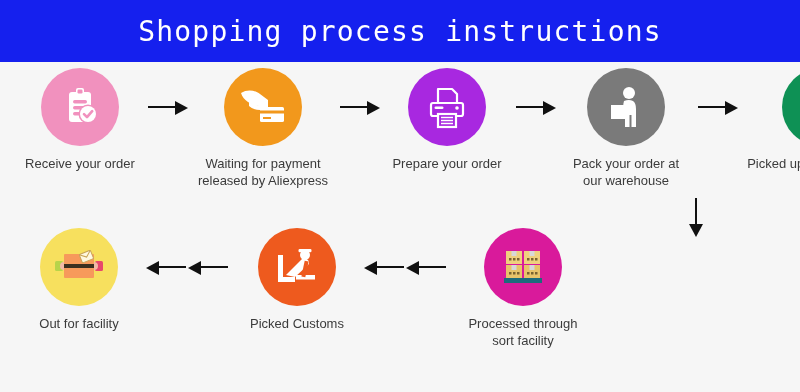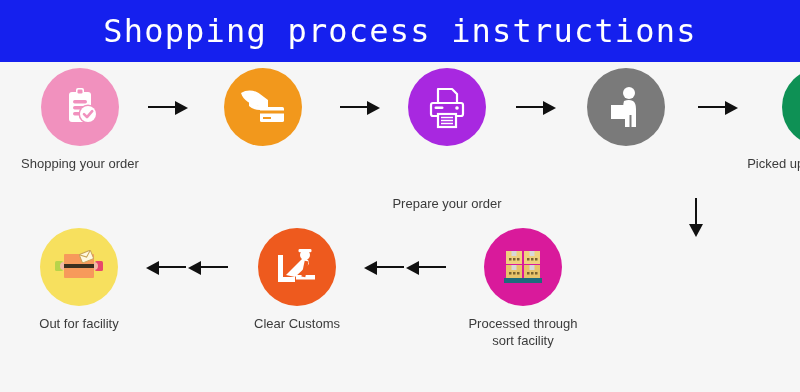--- a/index.html
+++ b/index.html
@@ -13,21 +13,21 @@
 
   
   .titlebar{
     position:absolute;left:0;top:0;width:800px;height:62px;
     background:#1520ee;
     display:flex;align-items:center;justify-content:center;
   }
   .titlebar .title{
     color:#ffffff;
     font-family:"DejaVu Sans Mono", monospace;
-    font-size:32px;
+    font-size:28px;
     letter-spacing:1.2px;
     white-space:nowrap;
   }
 
   
   .row{position:absolute;left:0;width:800px;display:flex;}
   #row1{top:68px;height:150px;}
   #row2{top:228px;height:164px;}
 
   .step{
@@ -108,48 +108,50 @@
             <rect x="21.5" y="6.5" width="5" height="4" rx="1.2" fill="#f191be"></rect>
             <rect x="17" y="17" width="14" height="3.4" rx="1.7" fill="#f191be"></rect>
             <rect x="17" y="23" width="14" height="3.4" rx="1.7" fill="#f191be"></rect>
             <rect x="17" y="29" width="9" height="3.4" rx="1.7" fill="#f191be"></rect>
             <circle cx="32" cy="31" r="9.5" fill="#f191be"></circle>
             <circle cx="32" cy="31" r="8" fill="#fff"></circle>
             <path d="M28 31.2 l3 3 l5.2 -6" stroke="#f191be" stroke-width="2.6" fill="none" stroke-linecap="round" stroke-linejoin="round"></path>
           </svg>
         </span>
       </div>
-      <div class="caption">Shopping your order</div>
+      <div class="caption">Receive your order</div>
     </div>
 
     <div class="arrow right">
       <div class="shaft"></div>
         <div class="head"></div>
     </div>
 
     <div class="step" style="width:150px;">
       <div class="circle" style="background:#f2981c;">
         <span>
           <svg class="ic" width="52" height="48" viewBox="0 0 52 48">
             <path d="M4 10 C10 6 18 7 23 11 L31 17 L31 23 L22 23 C18 23 14 21 11 19 C8 17 5 14 4 10 Z" fill="#fff"></path>
             <path d="M12 18 q6 5 13 5 l6 0 l0 4 l-8 0 q-7 0 -11 -4 Z" fill="#fff"></path>
             <rect x="23" y="24" width="24" height="15" rx="1.6" fill="#fff"></rect>
             <rect x="23" y="27.5" width="24" height="3" fill="#f2981c"></rect>
             <rect x="26" y="34" width="8" height="2" fill="#f2981c"></rect>
           </svg>
         </span>
       </div>
+      <div class="caption">Waiting for payment
+released by Aliexpress</div>
     </div>
 
     <div class="arrow right">
       <div class="shaft"></div>
         <div class="head"></div>
     </div>
 
-    <div class="step" style="width:134px;gap:40px;">
+    <div class="step" style="width:134px;">
       <div class="circle" style="background:#a828e0;">
         <span>
           <svg class="ic" width="48" height="48" viewBox="0 0 48 48">
             <path d="M15 6 h14 l5 5 v9 h-19 z" fill="none" stroke="#fff" stroke-width="2.2" stroke-linejoin="round"></path>
             <rect x="8" y="20" width="32" height="13" rx="2" fill="none" stroke="#fff" stroke-width="2.2"></rect>
             <rect x="11.5" y="23.5" width="9" height="2.6" rx="1.3" fill="#fff"></rect>
             <circle cx="34" cy="25" r="1.8" fill="#fff"></circle>
             <rect x="15" y="31" width="18" height="13" fill="#a828e0" stroke="#fff" stroke-width="2.2"></rect>
             <g stroke="#fff" stroke-width="1.5">
               <line x1="18" y1="34.5" x2="30" y2="34.5"></line>
@@ -170,20 +172,22 @@
     <div class="step" style="width:140px;">
       <div class="circle" style="background:#7a7a7a;">
         <span>
           <svg class="ic" width="48" height="48" viewBox="0 0 48 48">
             <circle cx="27" cy="10" r="6" fill="#fff"></circle>
             <path d="M22 18 q5 -2 9 0 q3 2 3 8 l0 18 l-4.5 0 l0 -12 l-2 0 l0 12 l-4.5 0 l0 -17 q-3 -2 -1 -9 z" fill="#fff"></path>
             <rect x="9" y="22" width="15" height="14" fill="#fff"></rect>
           </svg>
         </span>
       </div>
+      <div class="caption">Pack your order at
+our warehouse</div>
     </div>
 
     <div class="arrow right">
       <div class="shaft"></div>
         <div class="head"></div>
     </div>
 
     <div class="step" style="width:165px;">
       <div class="circle" style="background:#0e9155;">
         <span>
@@ -244,21 +248,21 @@
           <svg class="ic" width="50" height="44" viewBox="0 0 50 44">
             <path d="M6 10 h5 v22 h12 v5 h-17 z" fill="#fff"></path>
             <circle cx="33" cy="10" r="5" fill="#fff"></circle>
             <rect x="26.5" y="4" width="13" height="3.2" rx="1.2" fill="#fff"></rect>
             <path d="M14 30 l16 -16 q3 -2 6 1 q2 3 0 5 l-13 12 z" fill="#fff"></path>
             <rect x="24" y="30" width="19" height="4.5" fill="#fff"></rect>
             <rect x="31" y="16" width="4" height="16" transform="rotate(12 33 24)" fill="#ee5a1e"></rect>
           </svg>
         </span>
       </div>
-      <div class="caption">Clear  Customs</div>
+      <div class="caption">Picked  Customs</div>
     </div>
 
     <div class="arrow left">
       <div class="shaft"></div>
         <div class="head"></div>
     </div>
 
 
     <div class="arrow left">
       <div class="shaft"></div>

